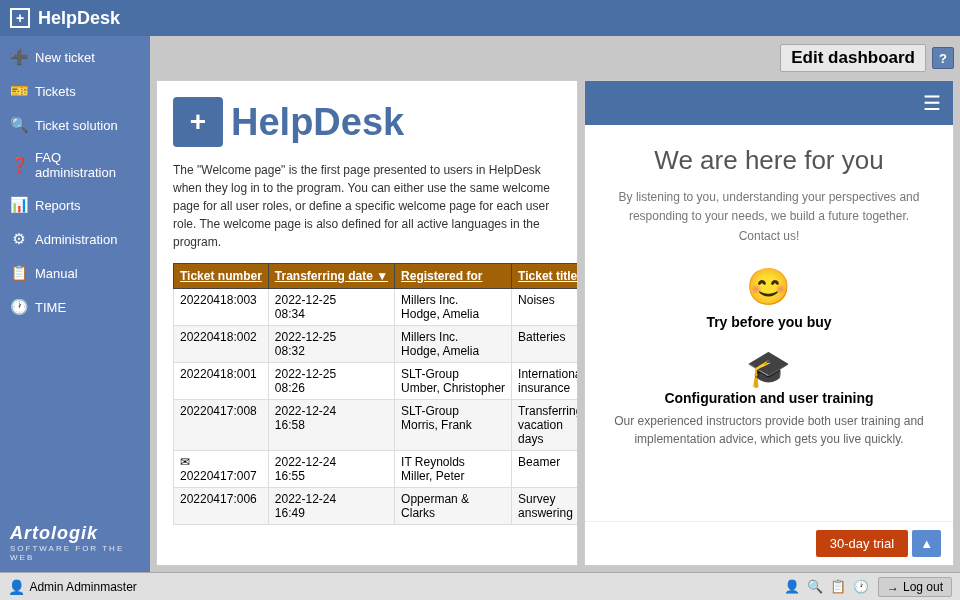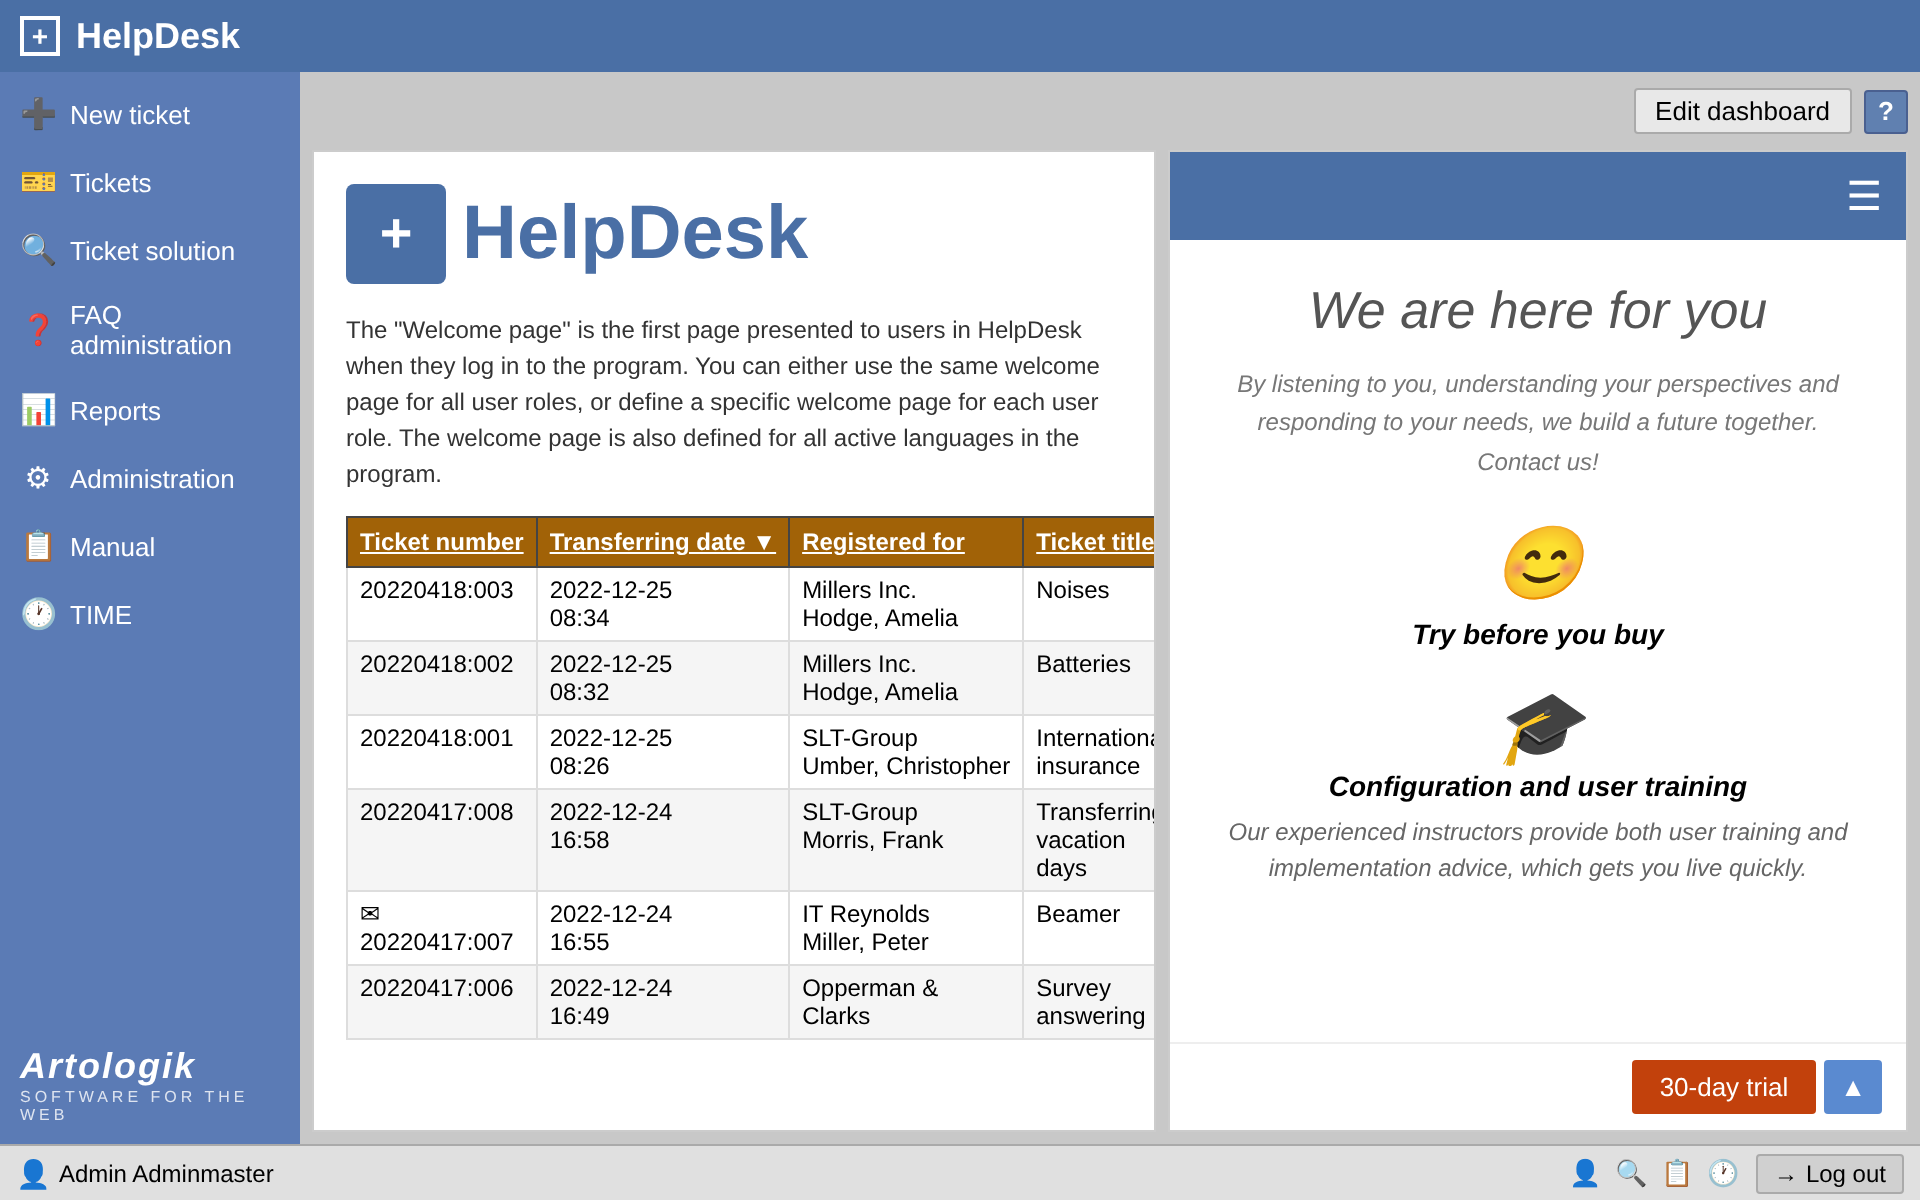--- a/index.html
+++ b/index.html
@@ -74,22 +74,23 @@
       justify-content: flex-end;
       align-items: center;
       gap: 6px;
       padding: 2px 0;
     }
     #edit-dashboard-btn {
       background: #e8e8e8;
       border: 1px solid #aaa;
       padding: 3px 10px;
       cursor: pointer;
-      font-size: 13px;
+      font-size: 17px;
       border-radius: 2px;
+      font-weight: bold;
     }
     #help-btn {
       background: #6080b0;
       border: 1px solid #4a6090;
       color: white;
       width: 22px; height: 22px;
       display: flex; align-items: center; justify-content: center;
       cursor: pointer; font-weight: bold; font-size: 13px; border-radius: 2px;
     }
 
@@ -165,21 +166,21 @@
     }
     .rp-header {
       background: #4a6fa5;
       height: 44px;
       display: flex;
       align-items: center;
       justify-content: flex-end;
       padding: 0 12px;
     }
     .hamburger-icon { color: white; font-size: 20px; cursor: pointer; }
-    .rp-body { padding: 20px 24px; text-align: center; flex: 1; font-style: italic; }
+    .rp-body { padding: 20px 24px; text-align: center; flex: 1; }
     .rp-tagline { font-size: 26px; color: #555; font-weight: 300; margin-bottom: 12px; line-height: 1.2; }
     .rp-subtitle { font-size: 12px; color: #777; line-height: 1.6; margin-bottom: 20px; }
     .rp-section { margin-bottom: 18px; }
     .rp-emoji { font-size: 36px; color: #5a8ad0; margin-bottom: 6px; }
     .rp-section-title { font-weight: bold; font-size: 14px; margin-bottom: 6px; }
     .rp-section-text { font-size: 12px; color: #666; line-height: 1.5; }
     .rp-footer {
       padding: 8px 12px;
       display: flex;
       justify-content: flex-end;

